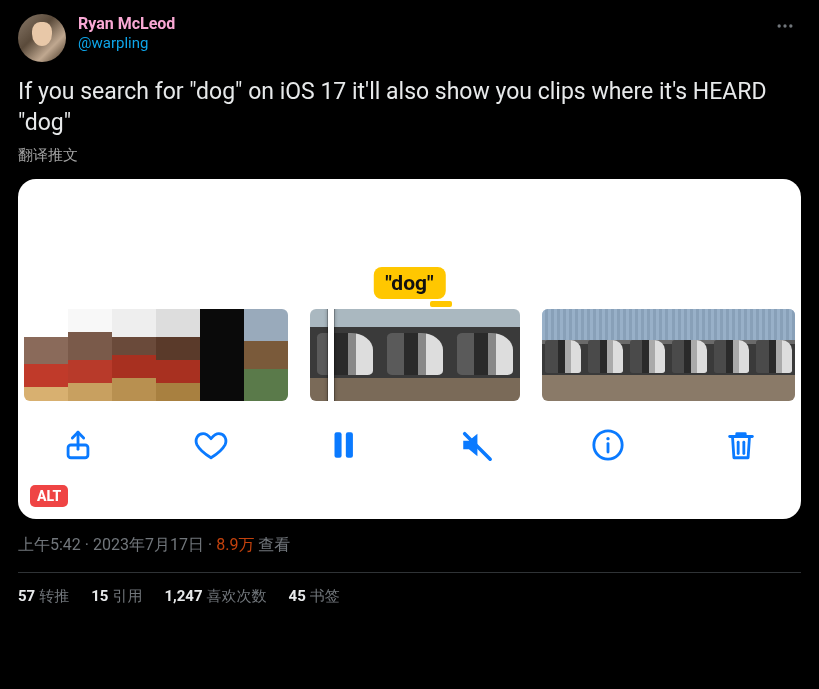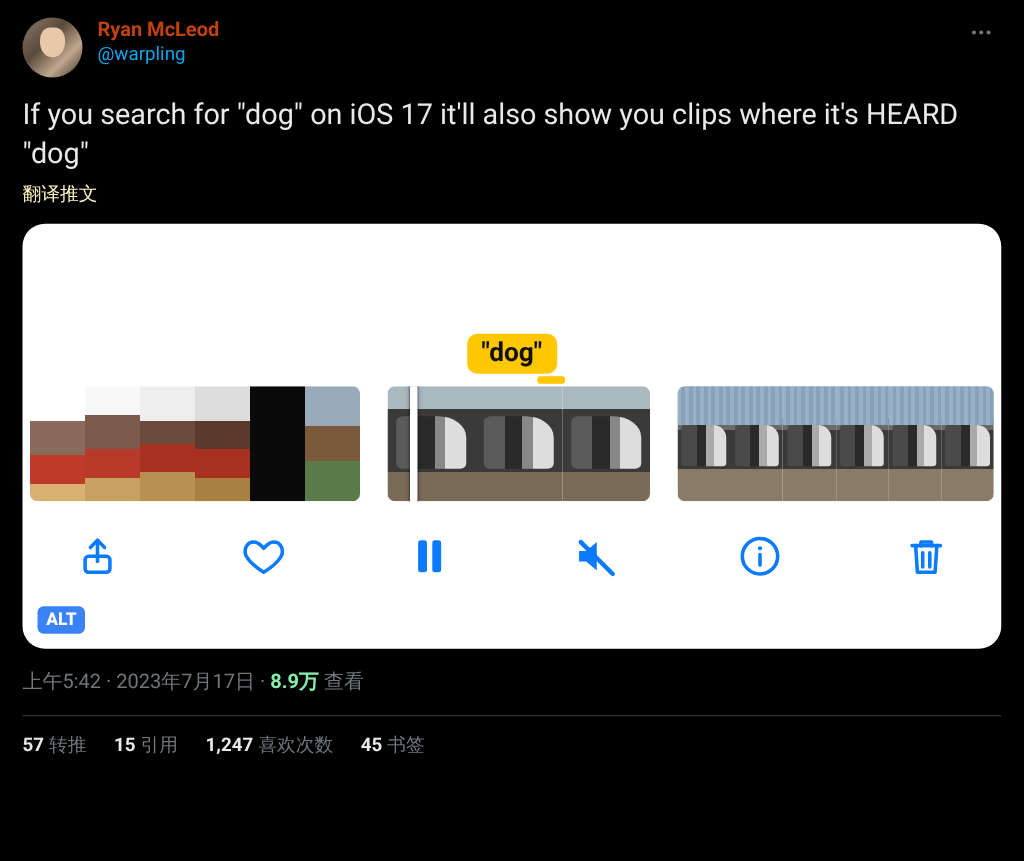--- a/index.html
+++ b/index.html
@@ -32,40 +32,40 @@
   }
   .avatar::after {
     content: "";
     position: absolute;
     top: 8px; left: 14px;
     width: 20px; height: 24px;
     background: #e8c8a8;
     border-radius: 40% 40% 50% 50%;
   }
   .names { line-height: 1.25; }
-  .display-name { font-weight: 700; font-size: 16px; color: #c2410c; }
+  .display-name { font-weight: 700; font-size: 16px; color: #f9a8d4; }
   .handle { color: #0ea5e9; font-size: 15px; }
   .more {
     position: absolute;
     right: 0; top: 0;
     color: #71767b;
     font-size: 18px;
     letter-spacing: 2px;
     cursor: pointer;
     padding: 2px 6px;
   }
   .more svg { display: block; }
   .body-text {
     margin-top: 14px;
     font-size: 23px;
     line-height: 1.35;
     color: #e7e9ea;
   }
   .translate {
-    color: #fef9c3;
+    color: #a3a3a3;
     font-size: 15px;
     margin-top: 8px;
     display: inline-block;
     cursor: pointer;
   }
   .media-card {
     margin-top: 14px;
     background: #fff;
     border-radius: 18px;
     overflow: hidden;
@@ -169,36 +169,36 @@
     color: #0a7aff;
     cursor: pointer;
     display: flex; align-items: center; justify-content: center;
   }
   .tb-icon svg { width: 34px; height: 34px; }
 
   .alt-badge {
     position: absolute;
     left: 12px;
     bottom: 12px;
-    background: #3b82f6;
+    background: #ef4444;
     color: #fff;
     font-weight: 800;
     font-size: 14px;
     padding: 3px 7px;
     border-radius: 5px;
     cursor: pointer;
   }
 
   .meta {
     margin-top: 16px;
     color: #71767b;
     font-size: 16px;
   }
   .meta .dot { margin: 0 4px; }
-  .meta .views-count { color: #86efac; font-weight: 700; margin-top: 32px; }
+  .meta .views-count { color: #c2410c; font-weight: 400; margin-top: 32px; }
   .divider {
     border-top: 1px solid #2f3336;
     margin-top: 16px;
   }
   .stats {
     display: flex;
     gap: 22px;
     padding-top: 14px;
     font-size: 15px;
     color: #71767b;

